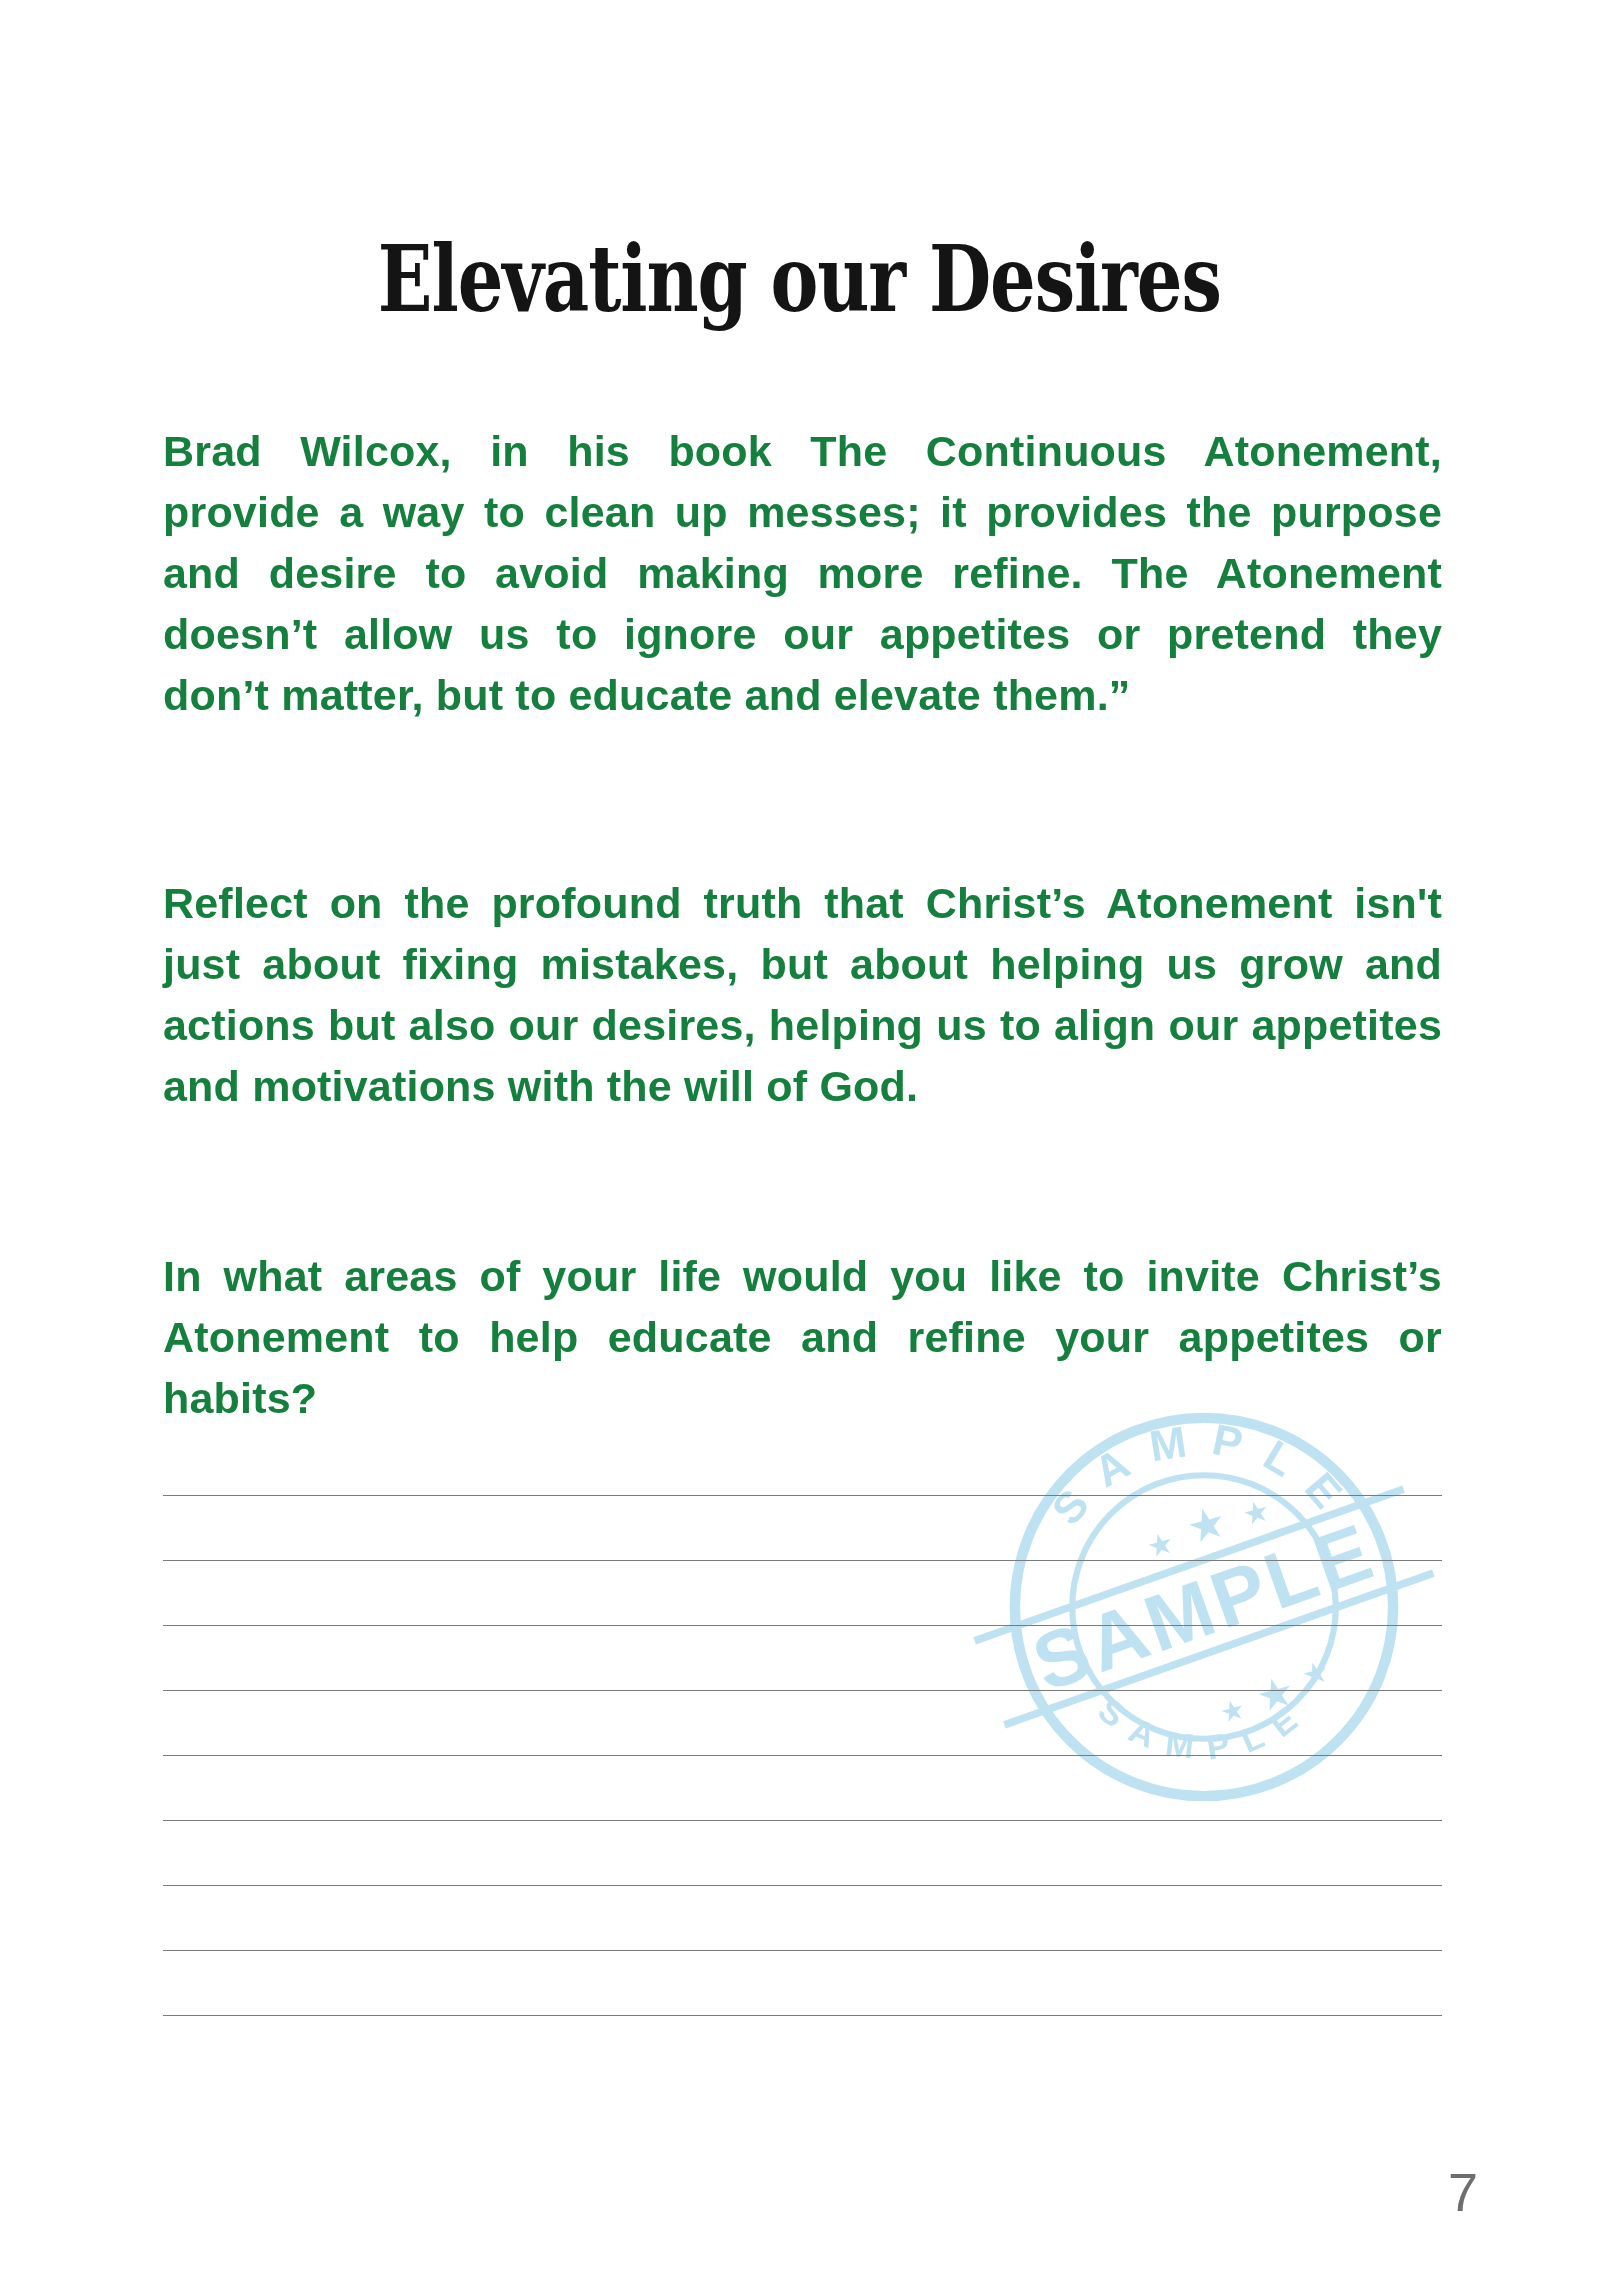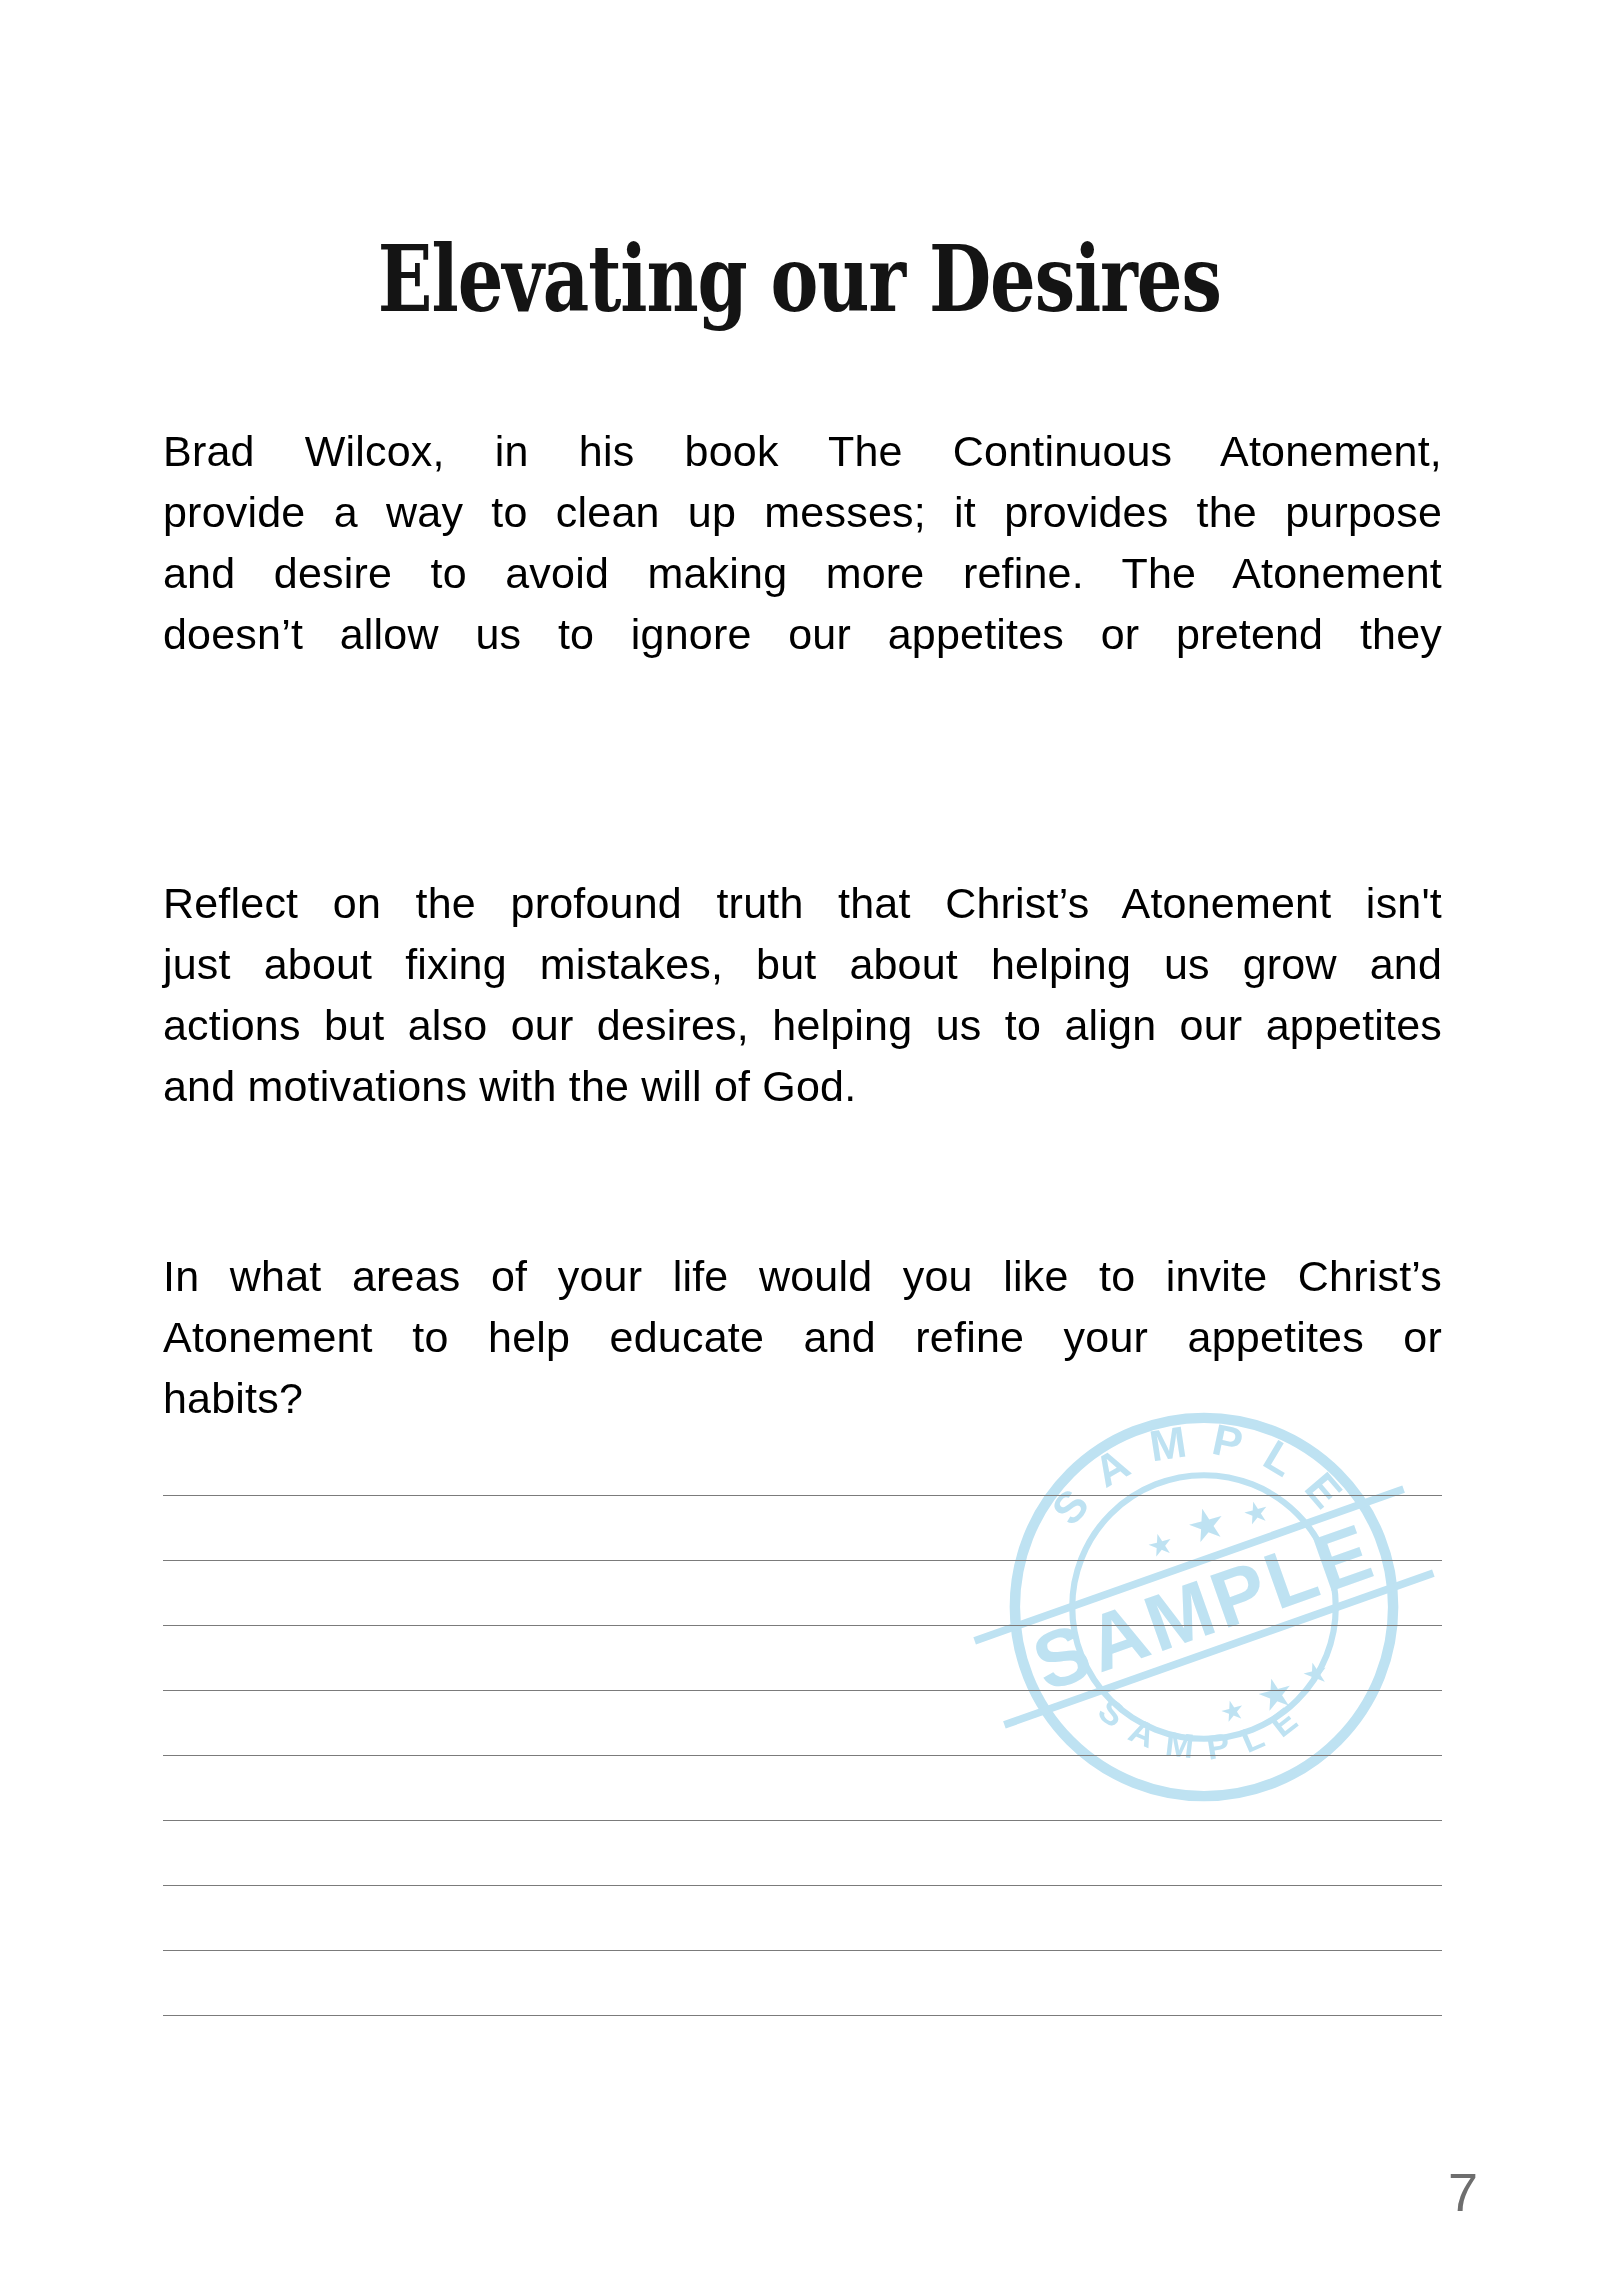--- a/index.html
+++ b/index.html
@@ -26,22 +26,22 @@
     letter-spacing: -1.4px;
     transform: scaleX(0.78);
     transform-origin: 50% 50%;
     white-space: nowrap;
   }
   .para {
     position: absolute;
     left: 163px; width: 1279px;
     font-size: 43px;
     line-height: 61px;
-    font-weight: 400;
-    color: #000000;
+    font-weight: 700;
+    color: #15803d;
     letter-spacing: 0.2px;
     z-index: 3;
   }
   .para .jline { text-align: justify; text-align-last: justify; white-space: normal; }
   .para .jline.last { text-align-last: left; }
   #para1 { top: 421px; }
   #para2 { top: 873px; }
   #para3 { top: 1246px; }
   .writing-lines {
     position: absolute;
@@ -78,20 +78,21 @@
 
 <div class="title-wrap">
   <span class="title-inner">Elevating our Desires</span>
 </div>
 
 <div id="para1" class="para">
     <div class="jline">Brad Wilcox, in his book The Continuous Atonement,</div>
     <div class="jline">provide a way to clean up messes; it provides the purpose</div>
     <div class="jline">and desire to avoid making more refine. The Atonement</div>
     <div class="jline">doesn’t allow us to ignore our appetites or pretend they</div>
+    <div class="jline last">don’t matter, but to educate and elevate them.”</div>
   </div>
 <div id="para2" class="para">
     <div class="jline">Reflect on the profound truth that Christ’s Atonement isn't</div>
     <div class="jline">just about fixing mistakes, but about helping us grow and</div>
     <div class="jline">actions but also our desires, helping us to align our appetites</div>
     <div class="jline last">and motivations with the will of God.</div>
   </div>
 <div id="para3" class="para">
     <div class="jline">In what areas of your life would you like to invite Christ’s</div>
     <div class="jline">Atonement to help educate and refine your appetites or</div>

